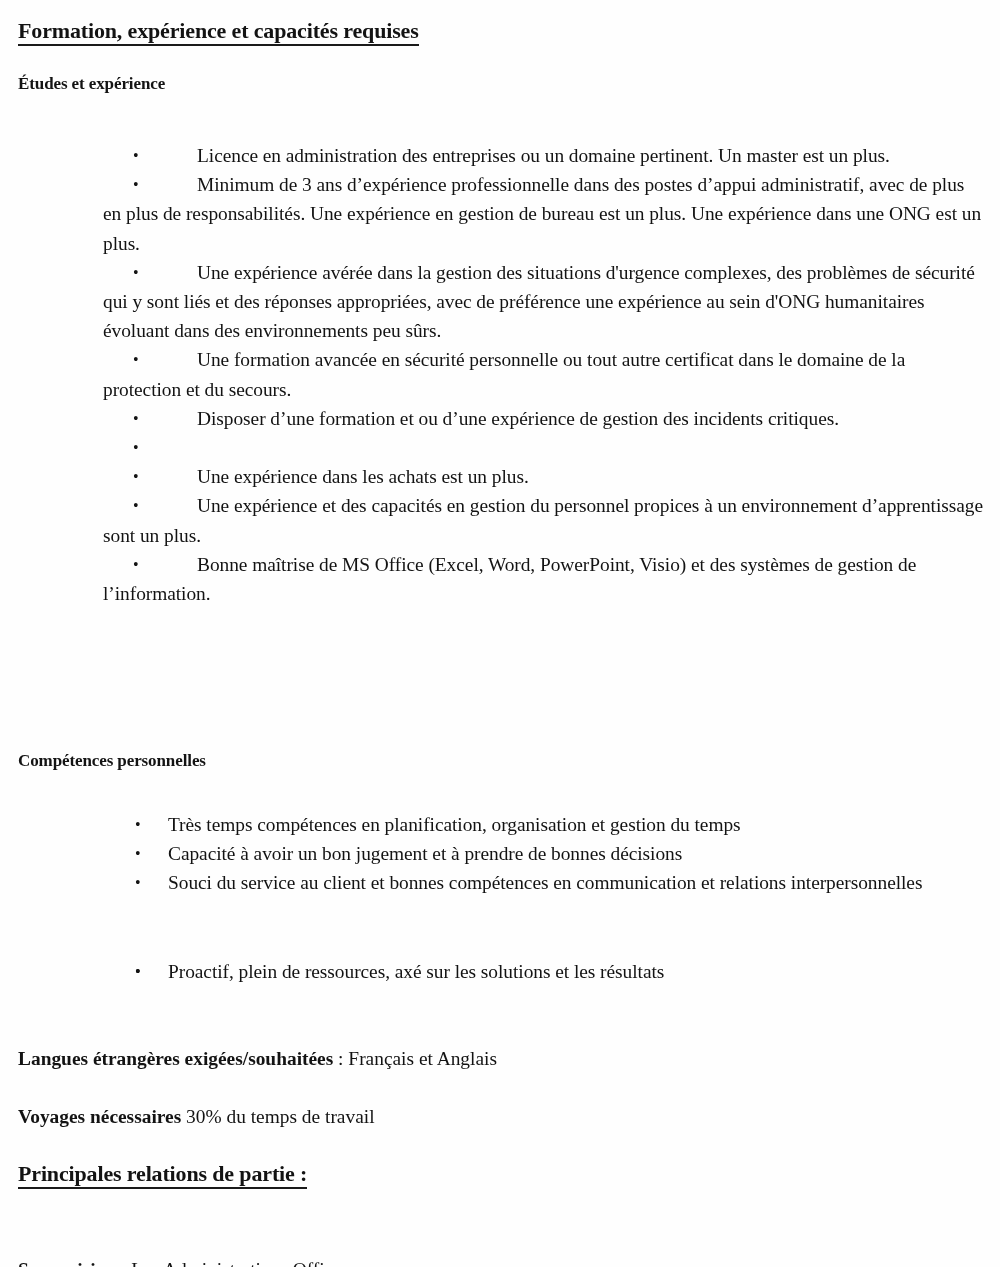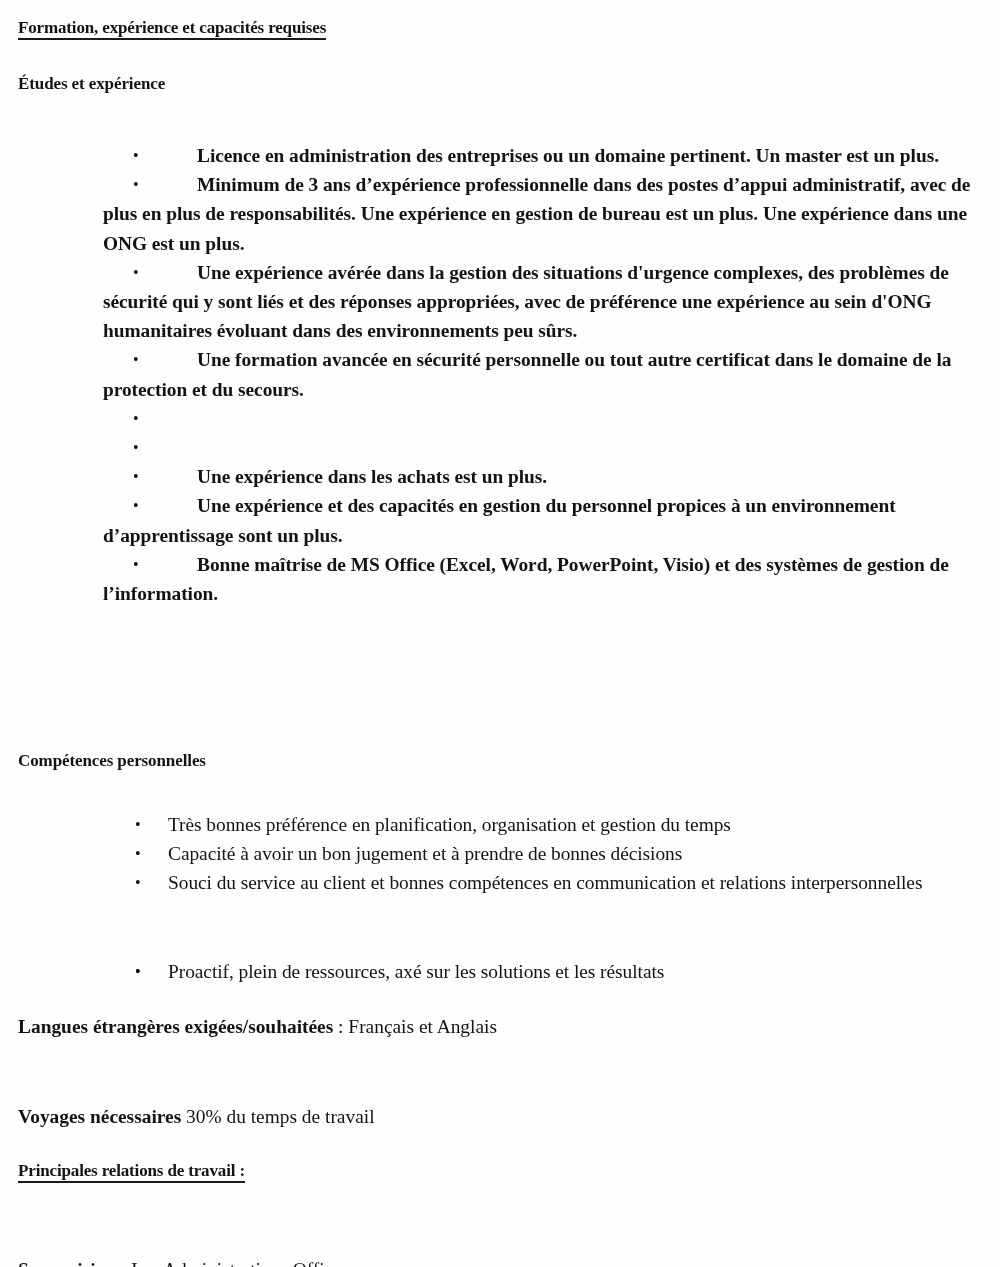--- a/index.html
+++ b/index.html
@@ -23,21 +23,21 @@
     height: 1267px;
     padding: 0;
     box-sizing: border-box;
     background: #fefefe;
   }
 
   
   .h-underline {
     position: absolute;
     left: 18px;
-    font-size: 17px;
+    font-size: 22px;
     font-weight: bold;
     letter-spacing: -0.15px;
     white-space: nowrap;
   }
   .h-underline .txt {
     border-bottom: 2px solid #1a1a1a;
     padding-bottom: 1px;
   }
   .h-plain {
     position: absolute;
@@ -74,21 +74,20 @@
   .blist1 .bullet-item .dot {
     position: absolute;
     left: 30px;
     top: 0;
     text-indent: 0;
     font-size: 16px;
     line-height: 29.2px;
   }
   .blist1 .bullet-item .btext {
     text-indent: 0;
-    font-weight: bold;
   }
   .blist1 .bullet-item > .firstline-pad {
     display: inline-block;
     width: 64px;
   }
 
   
   .blist2 {
     position: absolute;
     left: 135px;
@@ -132,46 +131,46 @@
     <div class="bullet-item">
       <span class="dot">•</span>
       <span class="firstline-pad"></span><span class="btext">Une expérience avérée dans la gestion des situations d'urgence complexes, des problèmes de sécurité qui y sont liés et des réponses appropriées, avec de préférence une expérience au sein d'ONG humanitaires évoluant dans des environnements peu sûrs.</span>
     </div>
     <div class="bullet-item">
       <span class="dot">•</span>
       <span class="firstline-pad"></span><span class="btext">Une formation avancée en sécurité personnelle ou tout autre certificat dans le domaine de la protection et du secours.</span>
     </div>
     <div class="bullet-item">
       <span class="dot">•</span>
+      <span class="firstline-pad"></span><span class="btext">Disposer d’une formation et ou d’une expérience de gestion des incidents critiques.</span>
+    </div>
+    <div class="bullet-item">
+      <span class="dot">•</span>
       <span class="firstline-pad"></span>
     </div>
     <div class="bullet-item">
       <span class="dot">•</span>
-      <span class="firstline-pad"></span>
-    </div>
-    <div class="bullet-item">
-      <span class="dot">•</span>
       <span class="firstline-pad"></span><span class="btext">Une expérience dans les achats est un plus.</span>
     </div>
     <div class="bullet-item">
       <span class="dot">•</span>
       <span class="firstline-pad"></span><span class="btext">Une expérience et des capacités en gestion du personnel propices à un environnement d’apprentissage sont un plus.</span>
     </div>
     <div class="bullet-item">
       <span class="dot">•</span>
       <span class="firstline-pad"></span><span class="btext">Bonne maîtrise de MS Office (Excel, Word, PowerPoint, Visio) et des systèmes de gestion de l’information.</span>
     </div>
   </div>
 
   <div class="h-plain" style="top:751px;">Compétences personnelles</div>
 
   <div class="blist2" style="top:810px;">
     <div class="bullet-item">
       <span class="dot">•</span>
-      <span>Très bonnes préférence en planification, organisation et gestion du temps</span>
+      <span>Très temps compétences en planification, organisation et gestion du temps</span>
     </div>
     <div class="bullet-item">
       <span class="dot">•</span>
       <span>Capacité à avoir un bon jugement et à prendre de bonnes décisions</span>
     </div>
     <div class="bullet-item">
       <span class="dot">•</span>
       <span>Souci du service au client et bonnes compétences en communication et relations interpersonnelles</span>
     </div>
   </div>
@@ -179,29 +178,29 @@
   <div class="blist2" style="top:957px;">
     <div class="bullet-item">
       <span class="dot">•</span>
     </div>
     <div class="bullet-item">
       <span class="dot">•</span>
       <span>Proactif, plein de ressources, axé sur les solutions et les résultats</span>
     </div>
   </div>
 
-  <div class="label-line" style="top:1012px;text-align:center;">
+  <div class="label-line" style="top:1044px;text-align:center;">
     <b>Langues étrangères exigées/souhaitées</b><span> : </span><span>Français et Anglais</span>
   </div>
 
   <div class="label-line" style="top:1102px;text-align:right;">
     <b>Voyages nécessaires</b><span>&nbsp;</span><span>30% du temps de travail</span>
   </div>
 
   <div class="h-underline" style="top:1161px;">
-    <span class="txt">Principales relations de travail :</span>
+    <span class="txt">Principales relations de partie :</span>
   </div>
 
   <div class="label-line" style="top:1255px;font-family:Liberation Serif, serif;">
     <b>Supervision</b><span> : </span><span>Les Administrations Officer</span>
   </div>
 
 </div>
 
 </body></html>

